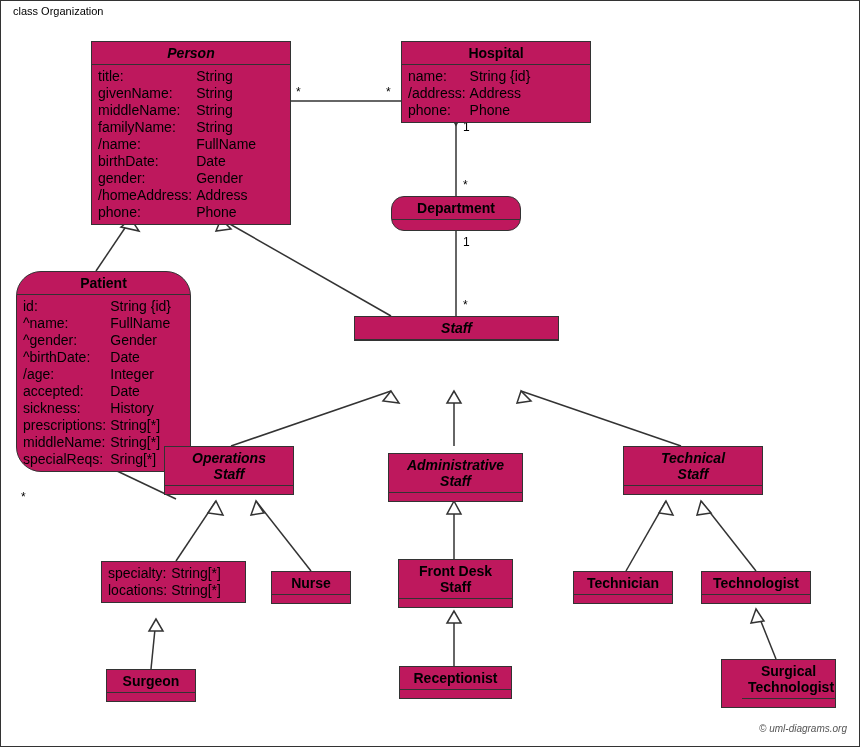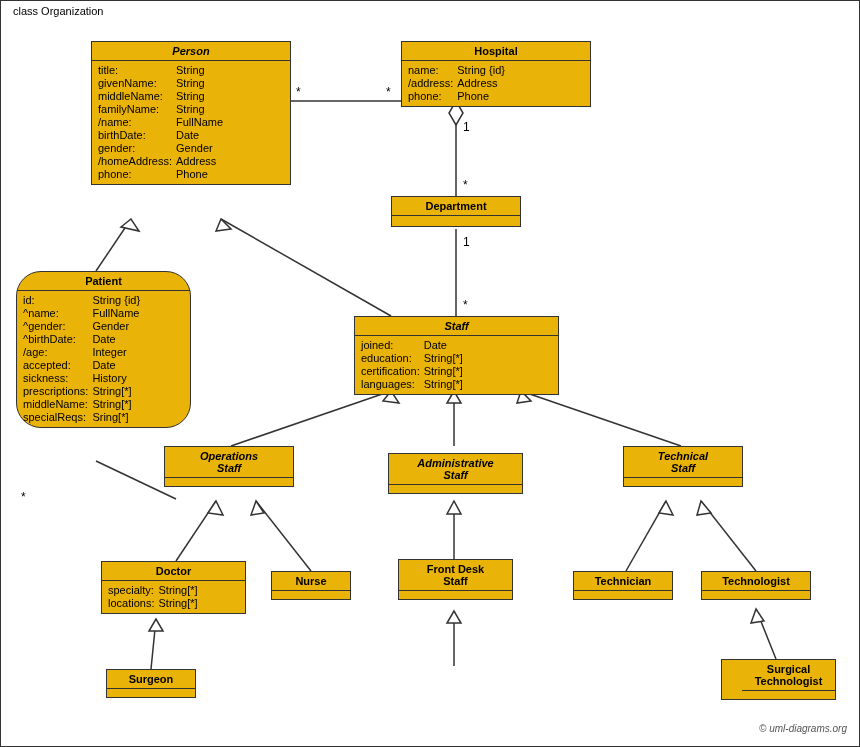--- a/index.html
+++ b/index.html
@@ -24,22 +24,22 @@
       position: absolute;
       top: 4px;
       left: 8px;
       font-size: 11px;
       background: #fff;
       padding: 0 4px;
     }
     .uml-class {
       position: absolute;
       border: 1.5px solid #333;
-      background: #eab308;
-      font-size: 11px;
+      background: #be185d;
+      font-size: 14px;
     }
     .uml-class .class-header {
       border-bottom: 1.5px solid #333;
       padding: 3px 6px;
       text-align: center;
       font-weight: bold;
     }
     .uml-class .class-header.italic {
       font-style: italic;
     }
@@ -251,68 +251,45 @@
             </tr>
         <tr>
               <td>specialReqs:</td>
               <td>Sring[*]</td>
             </tr>
       </tbody>
         </table>
     </div>
   </div>
 
-  <div class="uml-class" style="left:390px; top:195px; width:130px;">
+  <div class="uml-class" style="left:390px; top:195px; width:130px;border-radius:13px;">
     <div class="class-header">Department</div>
     <div class="class-body" style="min-height:10px;"></div>
   </div>
 
   <div class="uml-class" style="left:353px; top:315px; width:205px;">
     <div class="class-header italic">Staff</div>
-    <div class="class-body">
-      <table>
-        <tbody>
-            <tr>
-              <td>joined:</td>
-              <td>Date</td>
-            </tr>
-        <tr>
-              <td>education:</td>
-              <td>String[*]</td>
-            </tr>
-        <tr>
-              <td>certification:</td>
-              <td>String[*]</td>
-            </tr>
-        <tr>
-              <td>languages:</td>
-              <td>String[*]</td>
-            </tr>
-      </tbody>
-        </table>
-    </div>
   </div>
 
   <div class="uml-class" style="left:163px; top:445px; width:130px; text-align:center;">
     <div class="class-header italic">Operations<br>Staff</div>
     <div class="class-body" style="min-height:8px;"></div>
   </div>
 
   <div class="uml-class" style="left:387px; top:452px; width:135px; text-align:center;">
     <div class="class-header italic">Administrative<br>Staff</div>
     <div class="class-body" style="min-height:8px;"></div>
   </div>
 
-  <div class="uml-class" style="left:622px; top:445px; width:120px; text-align:center;">
+  <div class="uml-class" style="left:622px; top:445px; width:140px; text-align:center;">
     <div class="class-header italic">Technical<br>Staff</div>
     <div class="class-body" style="min-height:8px;"></div>
   </div>
 
   <div class="uml-class" style="left:100px; top:560px; width:145px;">
-    <div class="class-header">Doctor</div>
     <div class="class-body">
       <table>
         <tbody>
             <tr>
               <td>specialty:</td>
               <td>String[*]</td>
             </tr>
         <tr>
               <td>locations:</td>
               <td>String[*]</td>
@@ -340,20 +317,24 @@
   <div class="uml-class" style="left:700px; top:570px; width:110px;">
     <div class="class-header">Technologist</div>
     <div class="class-body" style="min-height:8px;"></div>
   </div>
 
   <div class="uml-class" style="left:105px; top:668px; width:90px;">
     <div class="class-header">Surgeon</div>
     <div class="class-body" style="min-height:8px;"></div>
   </div>
 
+  <div class="uml-class" style="left:398px; top:665px; width:113px;">
+    <div class="class-header">Receptionist</div>
+    <div class="class-body" style="min-height:8px;"></div>
+  </div>
 
   <div class="uml-class" style="left:720px; top:658px; width:115px; text-align:center;padding-left:20px;">
     <div class="class-header">Surgical<br>Technologist</div>
     <div class="class-body" style="min-height:8px;"></div>
   </div>
 
   <div class="copyright">© uml-diagrams.org</div>
 </div>
 
 </body></html>

